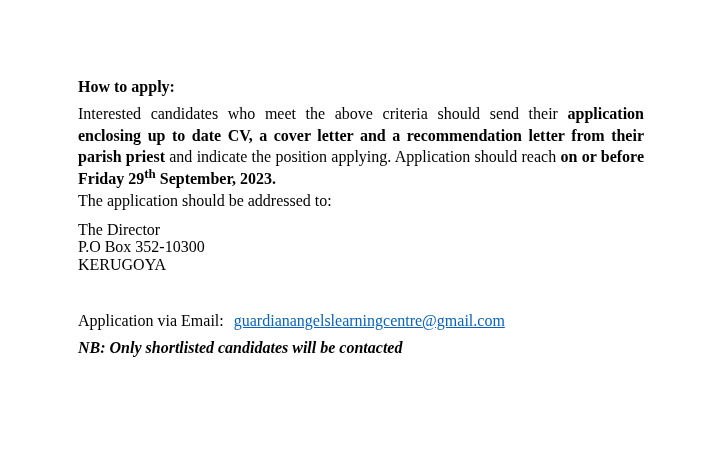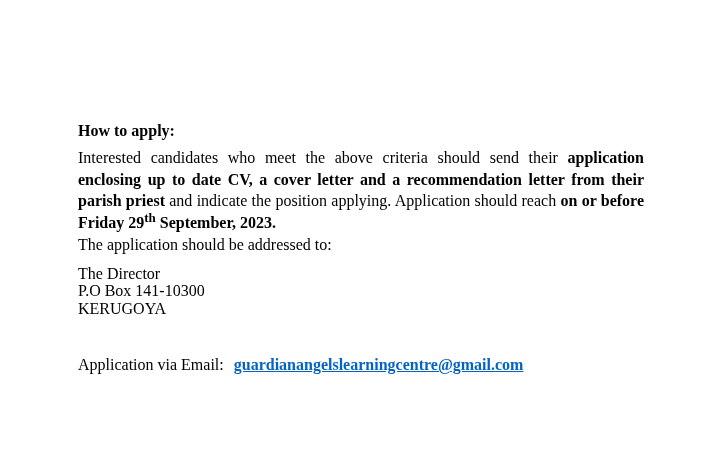--- a/index.html
+++ b/index.html
@@ -12,21 +12,20 @@
     overflow: hidden;
     font-family: "Liberation Serif", "DejaVu Serif", serif;
     color: #000000;
     font-size: 16px;
   }
   .content {
     position: absolute;
     left: 78px;
     top: 0;
     width: 566px;
-    margin-top: 44px;
   }
   .heading {
     margin-top: 76px;
     margin-bottom: 5px;
     font-size: 16px;
     line-height: 22px;
     font-weight: bold;
   }
   .intro {
     text-align: justify;
@@ -49,21 +48,20 @@
   }
   .email-line {
     margin-top: 37px;
     line-height: 22px;
   }
   .email-link {
     margin-left: 10px;
     color: #0563C1;
     text-decoration: underline;
     cursor: pointer;
-    font-weight: bold;
   }
   .nb-note {
     margin-top: 5px;
     line-height: 22px;
     font-weight: bold;
     font-style: italic;
   }
 </style>
 </head>
 <body>
@@ -72,23 +70,24 @@
   <div class="content">
 
     <p class="heading">How to apply:</p>
 
     <p class="intro"><span>Interested candidates who meet the above criteria should send their </span><span class="b">application enclosing up to date CV, a cover letter and a recommendation letter from their parish priest</span><span> and indicate the position applying. Application should reach </span><span class="b">on or before Friday 29</span><sup class="b">th</sup><span class="b"> September, 2023.</span></p>
 
     <p class="addressed-to">The application should be addressed to:</p>
 
     <div class="address-block">
         <div>The Director</div>
-        <div>P.O Box 141-10300</div>
+        <div>P.O Box 352-10300</div>
         <div>KERUGOYA</div>
       </div>
 
     <p class="email-line">
       <span>Application via Email:</span><a class="email-link">guardianangelslearningcentre@gmail.com</a>
     </p>
 
+    <p class="nb-note">NB: Only shortlisted candidates will be contacted</p>
 
   </div>
 </div>
 
 </body></html>

